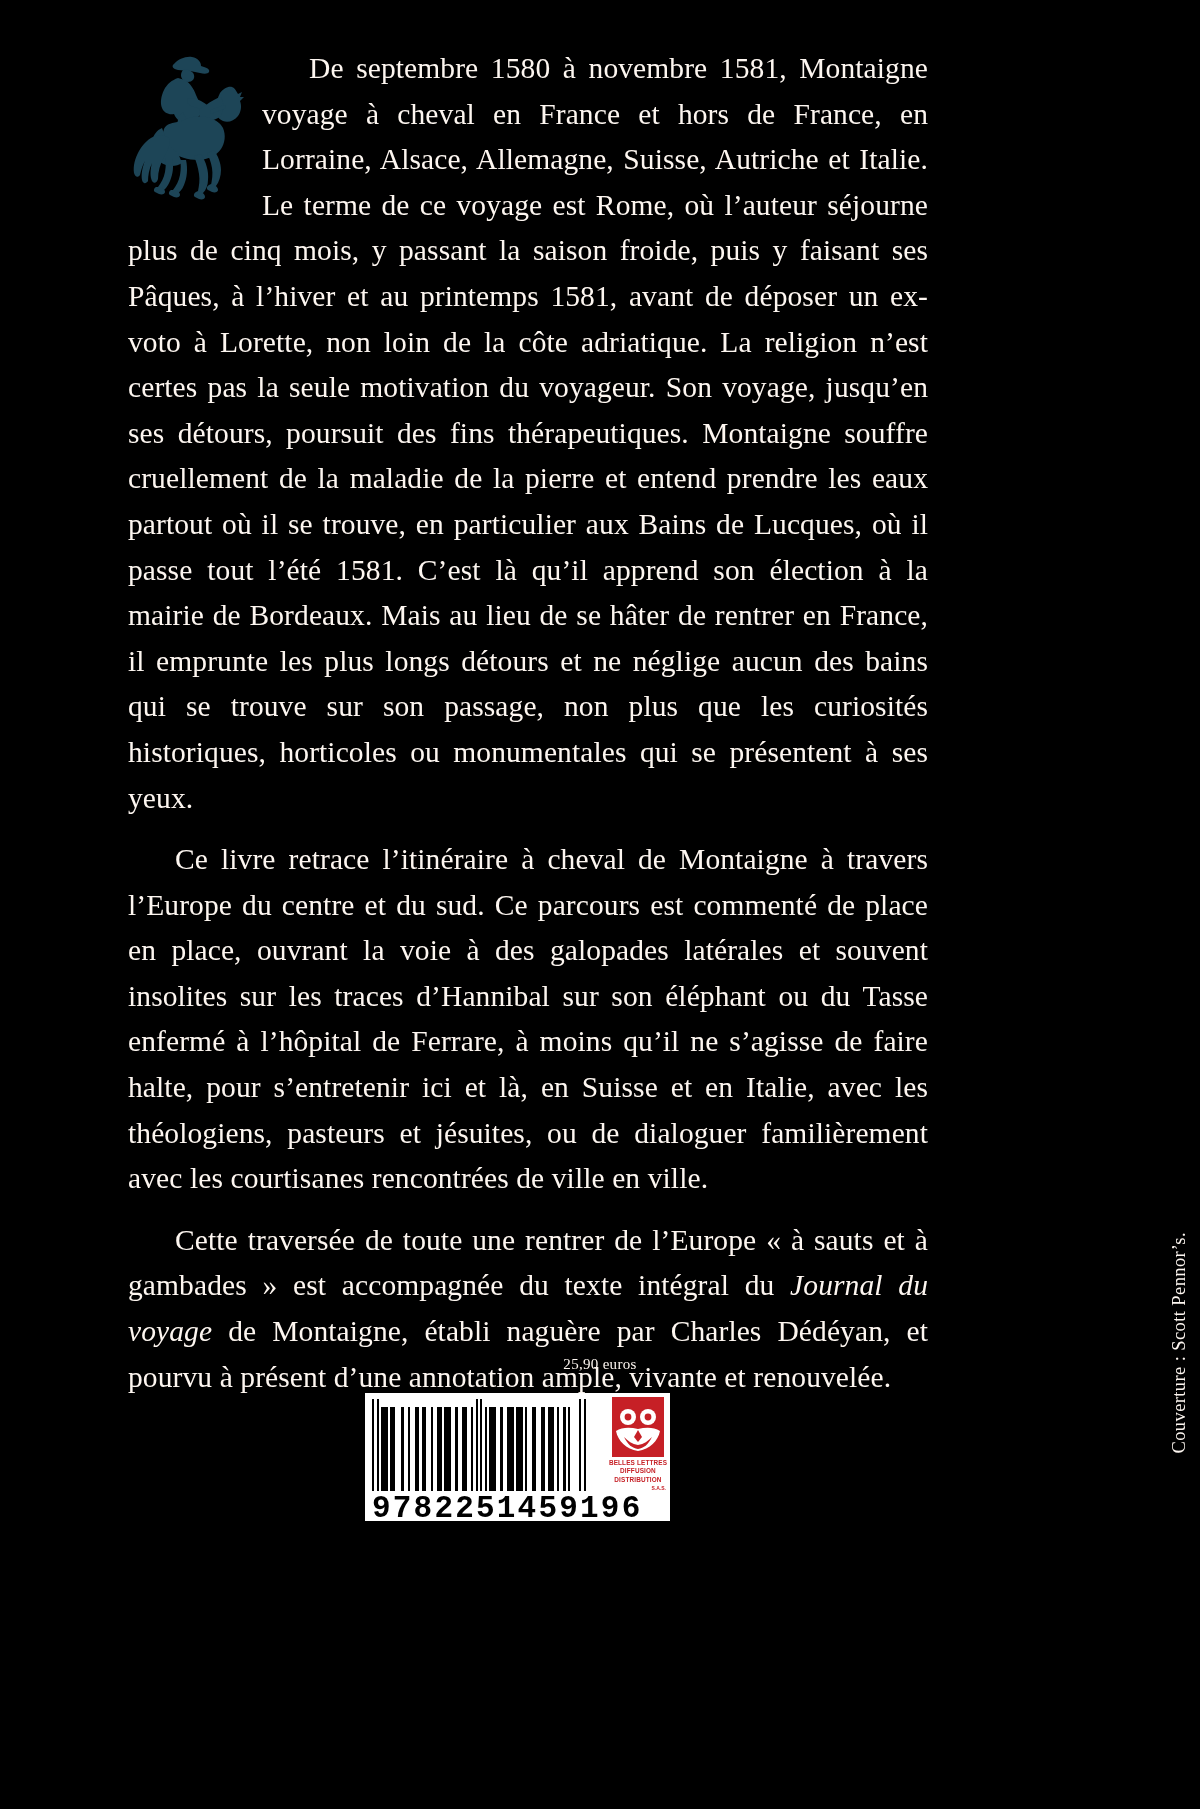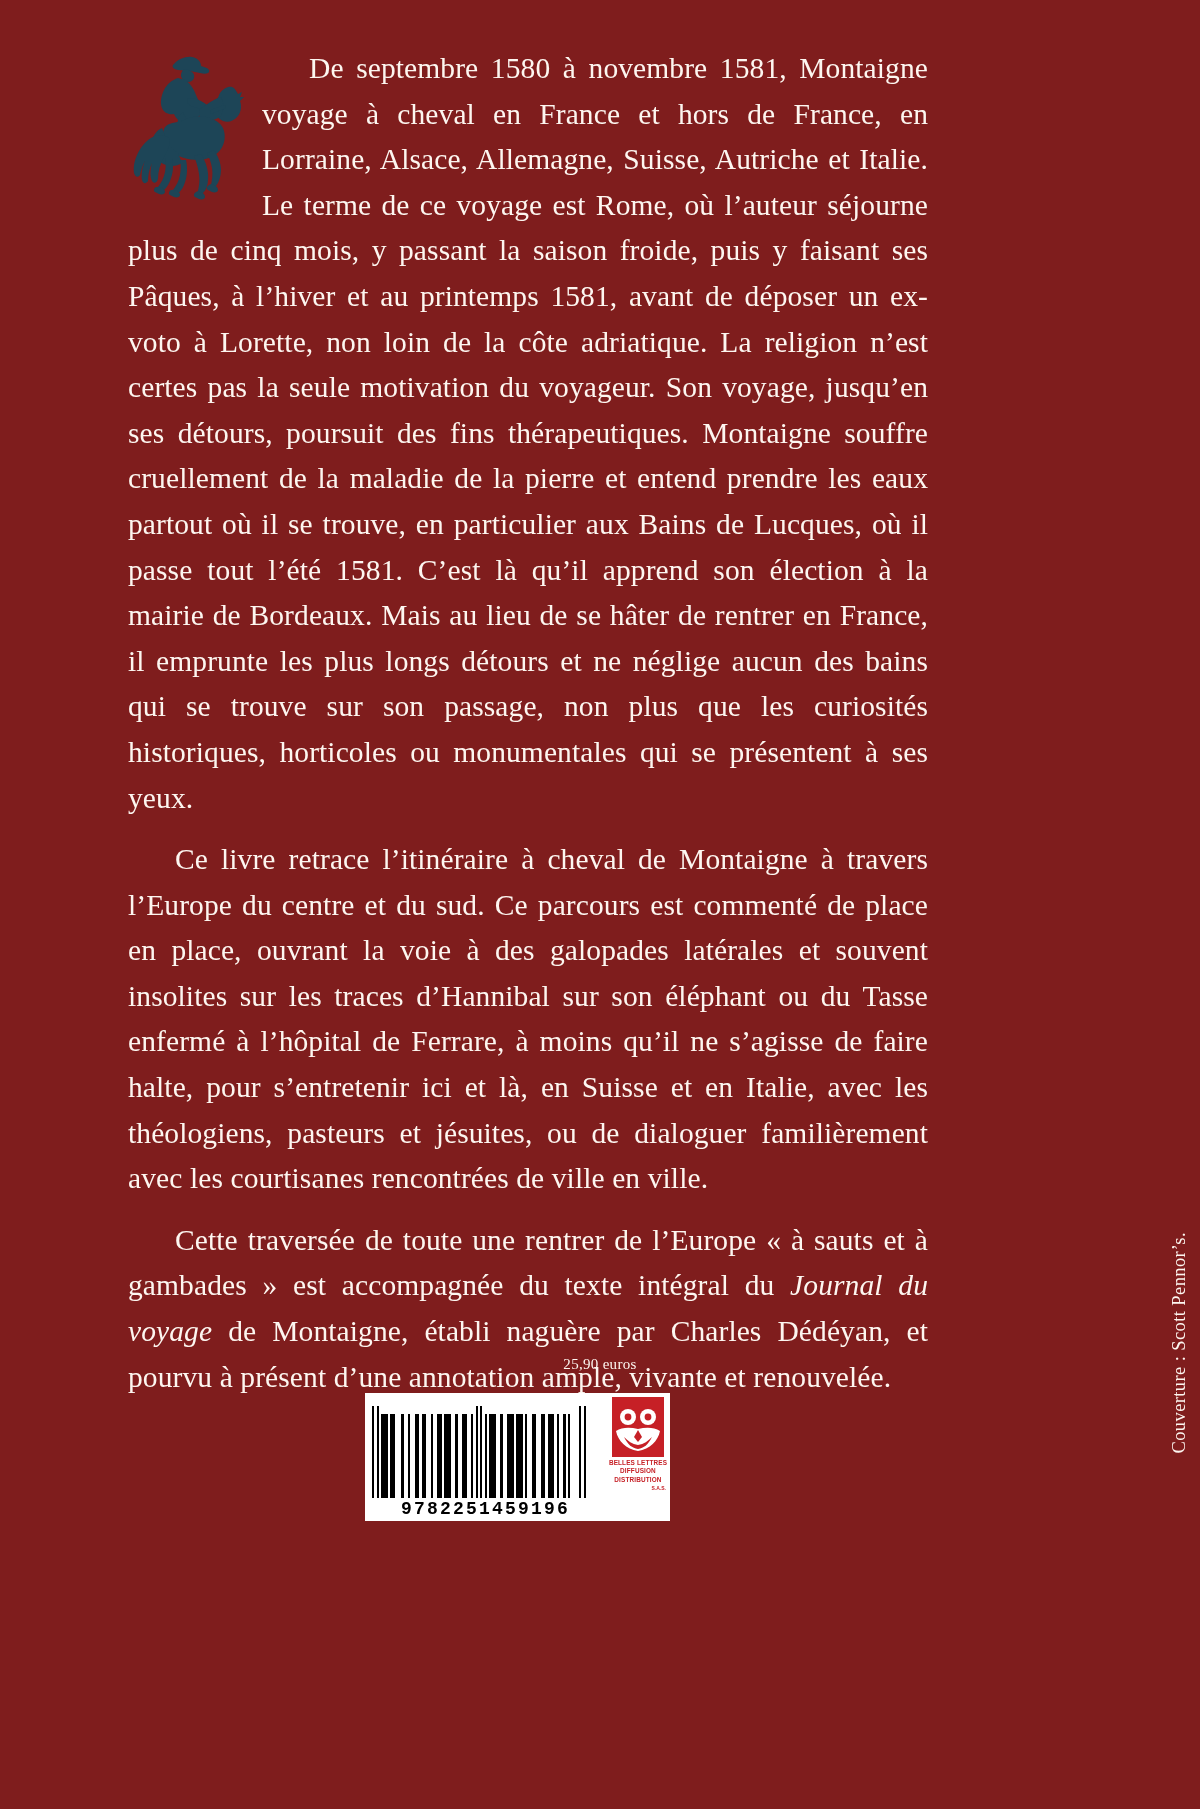--- a/index.html
+++ b/index.html
@@ -5,21 +5,21 @@
   html,body{margin:0;padding:0;}
   body{
     width:1200px;height:1809px;
     background:#ed9278;
     font-family:"Liberation Serif","DejaVu Serif",serif;
     overflow:hidden;
     position:relative;
   }
   .cover{
     position:absolute;inset:0;
-    background:#7f1d1d;
+    background:#000000;
   }
 
   
   .blurb{
     position:absolute;
     left:128px;
     top:46px;
     width:800px;
   }
   .horse-wrap{
@@ -78,24 +78,24 @@
   .bars{
     flex:1;
     display:flex;
     align-items:flex-end;
     height:92px;
     gap:0;
   }
   .bars span{display:block;background:#000;}
   .bc-digits{
     font-family:"Liberation Mono","DejaVu Sans Mono",monospace;
-    font-size:18px;
+    font-size:31px;
     font-weight:bold;
     letter-spacing:2.2px;
-    text-align:center;
+    text-align:right;
     color:#000;
     line-height:1;
     padding-top:2px;
   }
 
   .bld-logo{
     width:64px;
     height:128px;
     background:#ffffff;
     display:flex;

